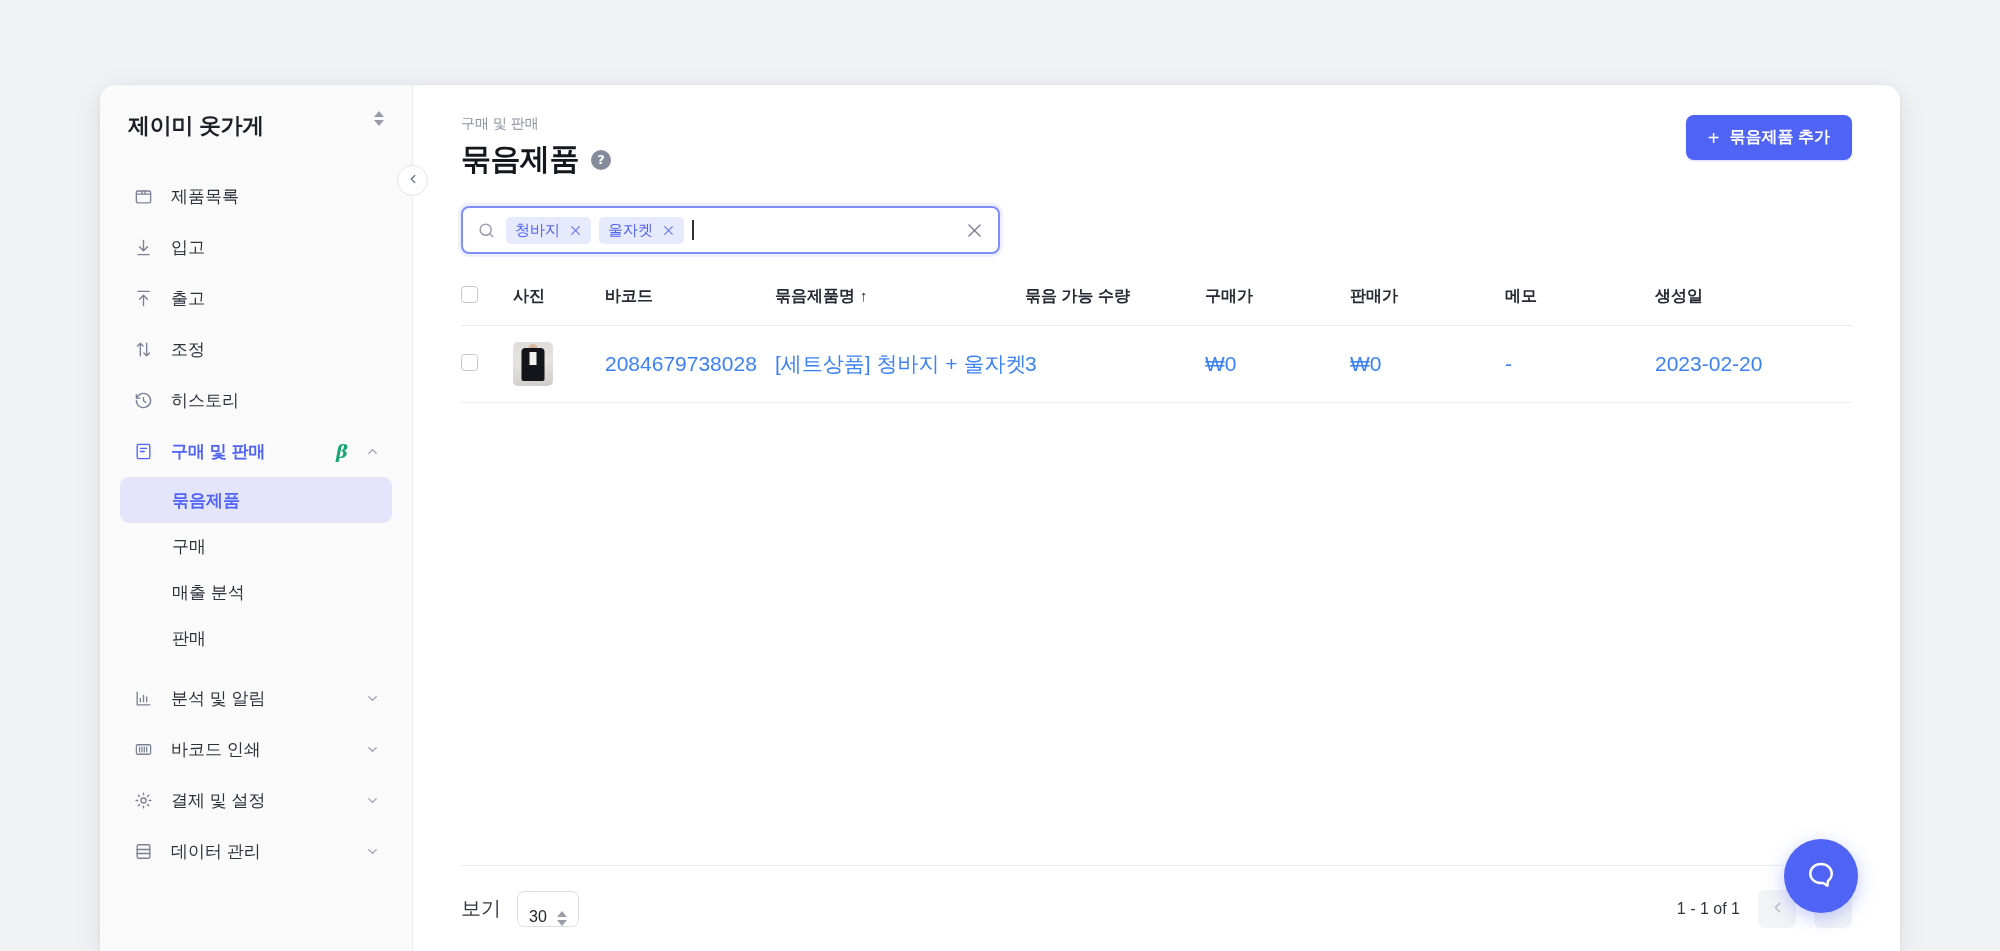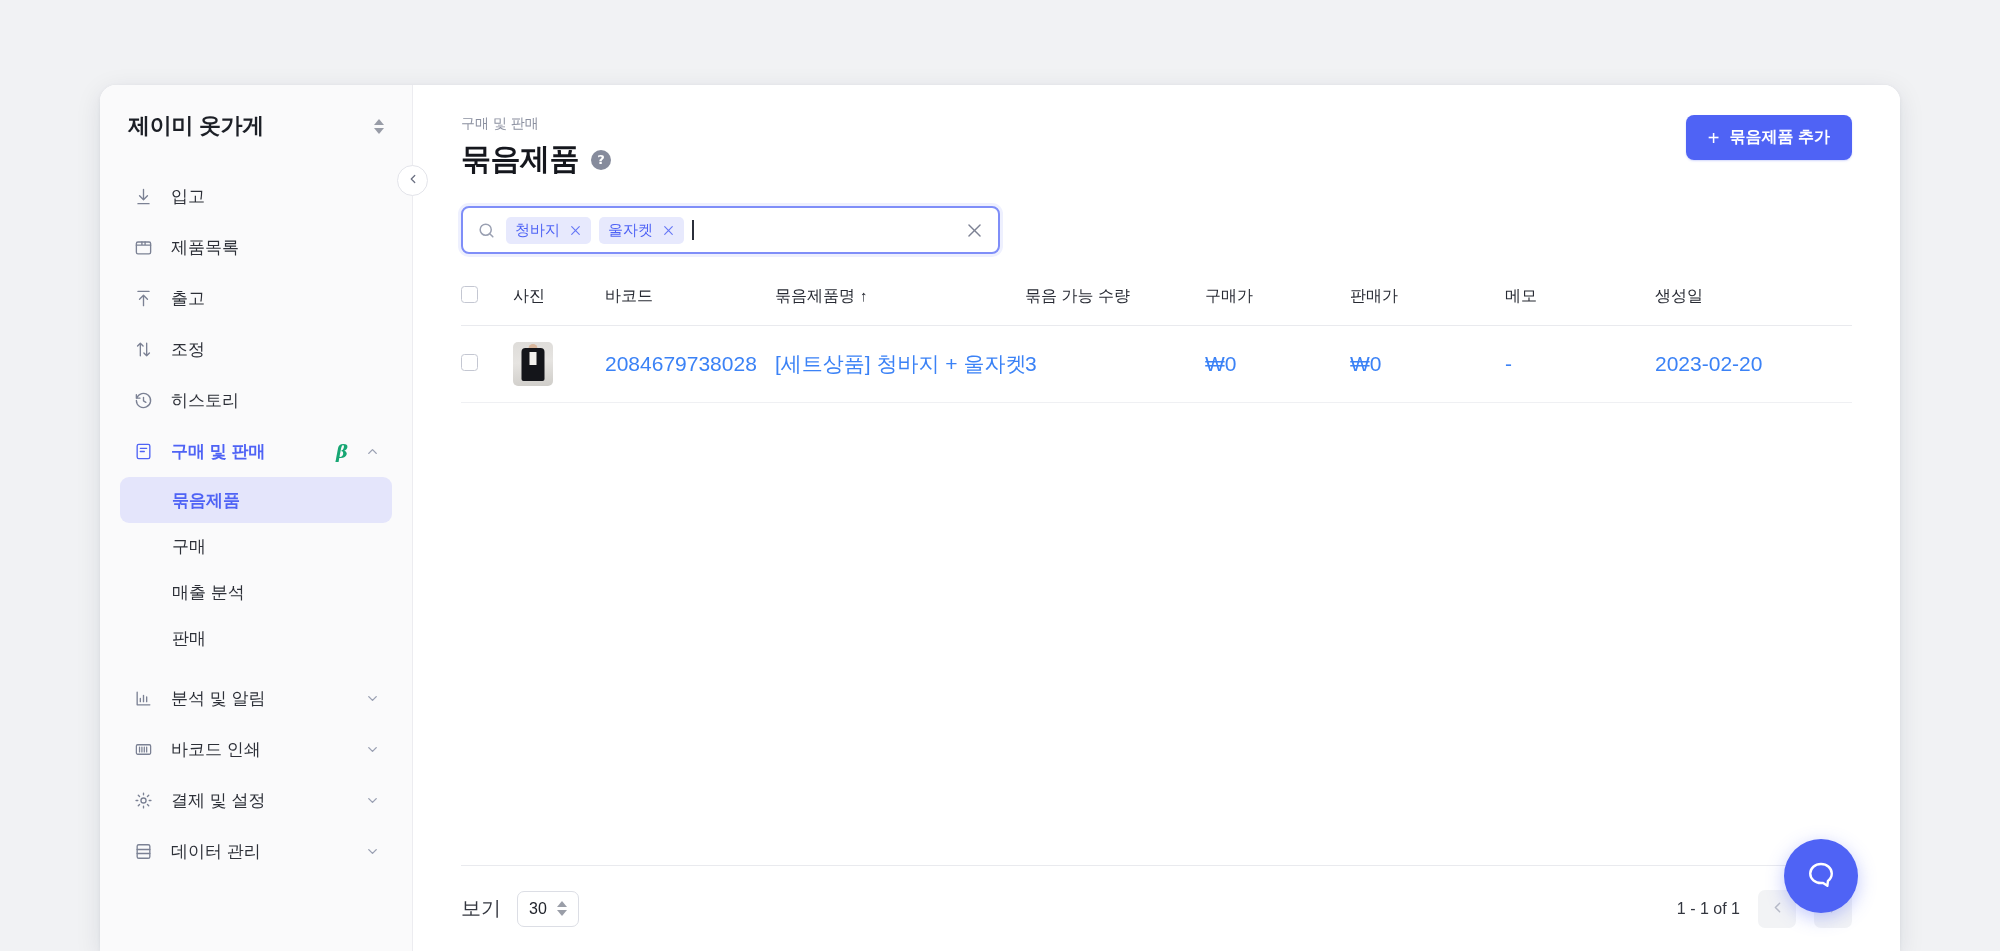--- a/index.html
+++ b/index.html
@@ -25,21 +25,21 @@
   
   .sidebar {
     width: 313px;
     flex: 0 0 313px;
     background: #fafafb;
     border-right: 1px solid #ececf0;
     position: relative;
     padding-top: 8px;
   }
   .workspace-switcher {
-    display: flex; align-items: center; justify-content: space-between;
+    display: flex; align-items: flex-start; justify-content: space-between;
     margin: 18px 28px 30px 28px;
     cursor: pointer;
   }
   .workspace-name {
     font-size: 22px; font-weight: 700; color: #1c1f26; letter-spacing: -0.3px;
   }
   .updown-icon { display:flex; flex-direction:column; gap:3px; opacity:.62; }
   .updown-icon i {
     width: 0; height: 0; border-left: 5px solid transparent; border-right: 5px solid transparent;
   }
@@ -130,21 +130,21 @@
     padding: 0 9px; font-size: 15px; white-space: nowrap;
   }
   .chip .chip-x { cursor: pointer; display:flex; align-items:center; opacity:.85; }
   .caret { width: 1.5px; height: 20px; background: #2b2f3a; display:inline-block; }
   .clear-all { color: #7c8193; cursor: pointer; display:flex; flex: 0 0 auto; }
 
   
   .table-area { margin-top: 32px; flex: 1 1 auto; min-height: 0; }
   table.grid { width: 100%; border-collapse: collapse; table-layout: fixed; }
   table.grid th {
-    text-align: left; font-size: 16px; font-weight: 400; color: #272a33;
+    text-align: left; font-size: 16px; font-weight: 700; color: #272a33;
     padding: 0 0 18px 0; border-bottom: 1px solid #e9eaee;
     white-space: nowrap;
   }
   table.grid td {
     font-size: 21px; color: #3b82f6; padding: 16px 0;
     border-bottom: 1px solid #eff0f3; white-space: nowrap;
   }
   .sort-arrow { color: #272a33; margin-left: 5px; font-size: 15px; }
   .cb {
     width: 17px; height: 17px; border: 1.5px solid #c4c7d2;
@@ -183,21 +183,21 @@
     border-top: 1px solid #e9eaee;
     margin: 0 48px;
     height: 86px;
     display:flex; align-items:center; justify-content: space-between;
     flex: 0 0 86px;
   }
   .per-page { display:flex; align-items:center; gap: 16px; }
   .per-page-label { font-size: 20px; color: #33363f; }
   .per-page-select {
     height: 36px; min-width: 62px; border: 1px solid #dcdee5; border-radius: 7px;
-    background: #fff; display:flex; align-items:center; justify-content: center; gap: 10px;
+    background: #fff; display:flex; align-items:flex-end; justify-content: center; gap: 10px;
     padding: 0 11px; font-size: 16px; color: #21242c; cursor: pointer;
   }
   .pager { display:flex; align-items:center; gap: 18px; }
   .range-text { font-size: 16px; color: #33363f; margin-left: 26px; }
   .pg-btn {
     width: 38px; height: 38px; border-radius: 7px; background: #f2f3f5;
     display:flex; align-items:center; justify-content:center;
     color: #b9bcc7; cursor: pointer; border: none;
   }
   .fab {
@@ -222,34 +222,34 @@
           <i class="up"></i>
           <i class="dn"></i>
         </span>
     </div>
 
     <nav class="nav">
 
       <div class="nav-item">
         <span class="nav-ico">
           <svg width="19" height="19" viewBox="0 0 24 24" fill="none" stroke="currentColor" stroke-width="1.7" stroke-linecap="round" stroke-linejoin="round">
-              <path d="M12 3v13M7 11l5 5 5-5M5 21h14"></path>
-            </svg>
-        </span>
-        <span class="nav-label">입고</span>
-      </div>
-
-      <div class="nav-item">
-        <span class="nav-ico">
-          <svg width="19" height="19" viewBox="0 0 24 24" fill="none" stroke="currentColor" stroke-width="1.7" stroke-linecap="round" stroke-linejoin="round">
               <rect x="3" y="5" width="18" height="15" rx="2"></rect>
               <path d="M3 9h18M10 5v4h4V5"></path>
             </svg>
         </span>
         <span class="nav-label">제품목록</span>
+      </div>
+
+      <div class="nav-item">
+        <span class="nav-ico">
+          <svg width="19" height="19" viewBox="0 0 24 24" fill="none" stroke="currentColor" stroke-width="1.7" stroke-linecap="round" stroke-linejoin="round">
+              <path d="M12 3v13M7 11l5 5 5-5M5 21h14"></path>
+            </svg>
+        </span>
+        <span class="nav-label">입고</span>
       </div>
 
       <div class="nav-item">
         <span class="nav-ico">
           <svg width="19" height="19" viewBox="0 0 24 24" fill="none" stroke="currentColor" stroke-width="1.7" stroke-linecap="round" stroke-linejoin="round">
               <path d="M12 21V8M7 13l5-5 5 5M5 3h14"></path>
             </svg>
         </span>
         <span class="nav-label">출고</span>
       </div>

